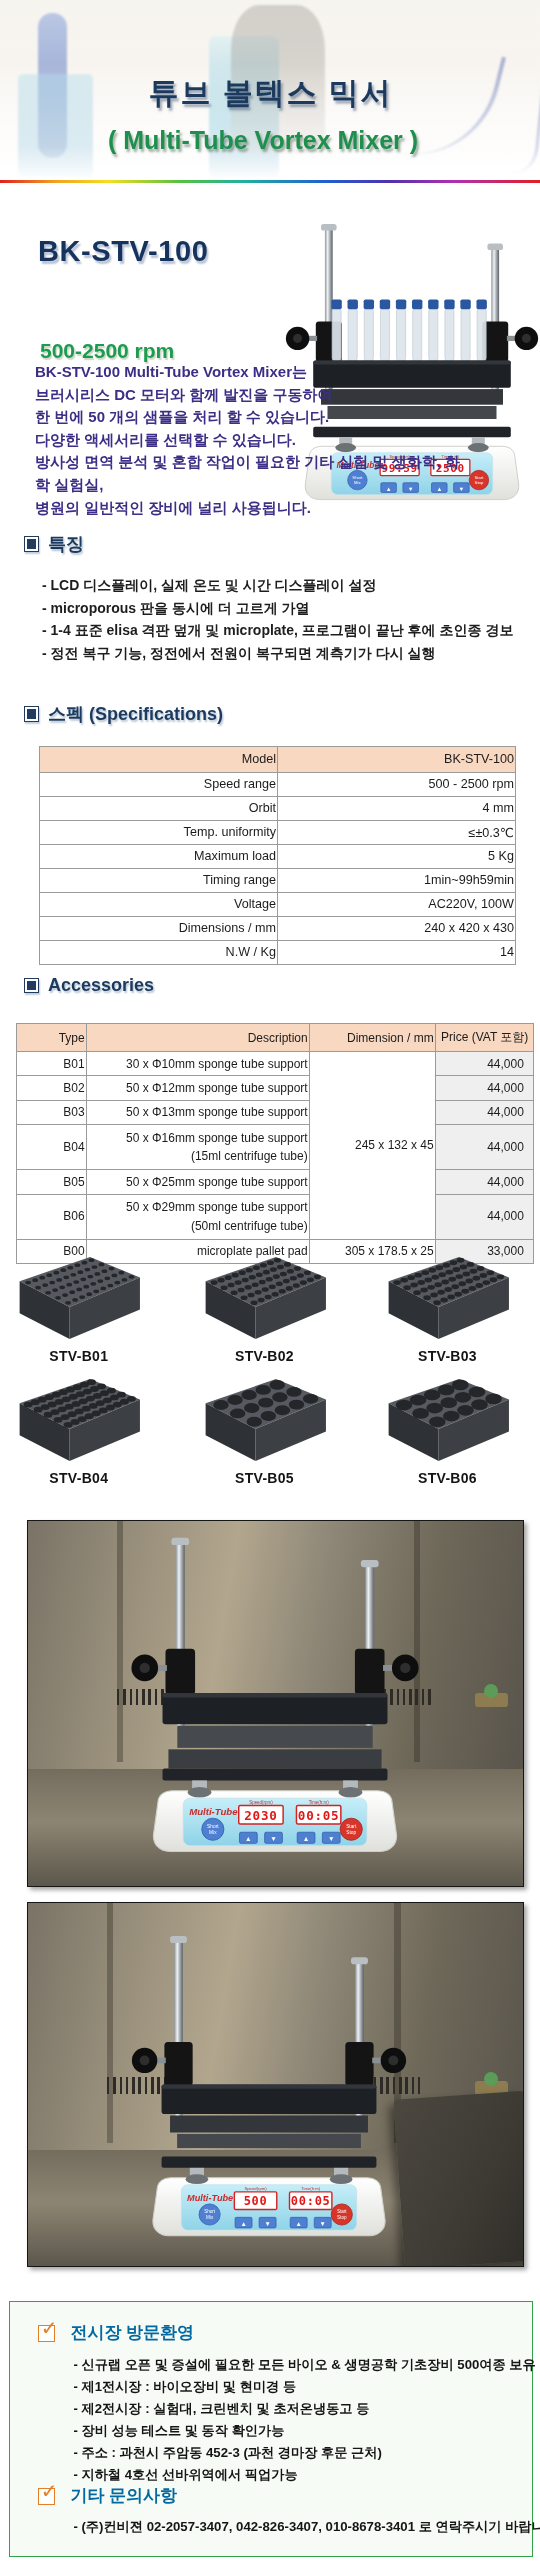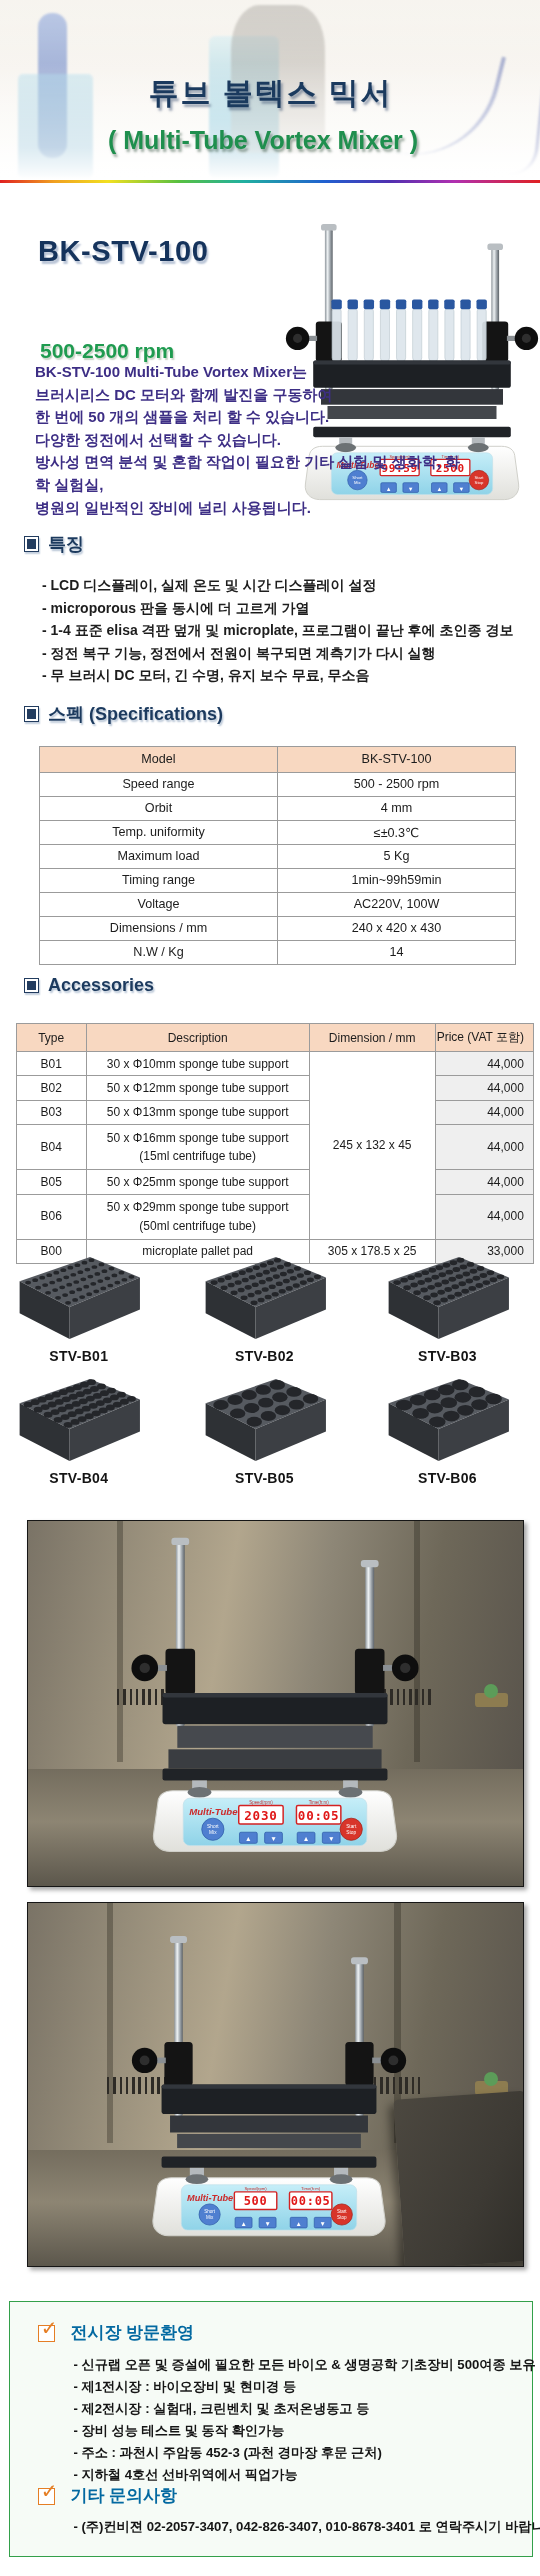--- a/index.html
+++ b/index.html
@@ -48,30 +48,30 @@
     box-shadow:1.3px 1.9px 1.3px #c3cedd;}
   .bullet::after{content:"";position:absolute;inset:1.9px;background:#223c5f;}
   .sec-title{font-size:18px;font-weight:800;color:#1c3a5e;text-shadow:1.3px 1.9px 1.9px #b5c3d4;}
 
   
   .features{position:absolute;left:42px;top:574px;list-style:none;margin:0;padding:0;}
   .features li{font-size:14px;line-height:22.6px;color:#1d1d1d;font-weight:600;}
 
   
   table{border-collapse:collapse;position:absolute;table-layout:fixed;}
-  td{border:0.6px solid #9b9b9b;text-align:center;color:#1c1c1c;overflow:hidden;}
+  td{border:0.6px solid #9b9b9b;text-align:right;color:#1c1c1c;overflow:hidden;}
   .spec-table{left:39px;top:746px;width:477px;font-size:12.6px;}
   .spec-table td{height:21px;}
   .spec-table tr.head td{height:22.6px;background:#f8d8c1;}
   .acc-table{left:15.7px;top:1023px;width:516px;font-size:12px;}
   .acc-table tr.head td{height:25px;background:#f8d8c1;}
   .acc-table td{height:21.4px;}
   .acc-table td.tall{height:42px;line-height:1.55;}
   .acc-table td.price{background:#efefef;text-align:right;padding-right:8.8px;}
-  .acc-table tr.head td.price{background:#f8d8c1;text-align:left;padding-right:0;}
+  .acc-table tr.head td.price{background:#f8d8c1;text-align:center;padding-right:0;}
 
   
   .sponge-cell{position:absolute;width:145px;text-align:center;}
   .sponge-svg{width:145px;height:96px;}
   .sponge-cap{margin-top:3.8px;font-size:14px;font-weight:700;color:#141414;letter-spacing:0.3px;}
 
   
   .photo{position:absolute;left:27px;width:495px;border:1.3px solid #161616;overflow:hidden;
     box-shadow:2.5px 3.1px 4.4px rgba(0,0,0,.35);
     background:linear-gradient(100deg,#7a7366 0%,#958c79 18%,#b2a68d 38%,#8e8777 55%,#6e6859 75%,#56514a 100%);}
@@ -195,35 +195,34 @@
   <rect x="264" y="398" width="24" height="15" rx="2" fill="#4f7fd0" stroke="#2d5ba8"></rect>
   <text x="164" y="410" font-size="9" fill="#fff" text-anchor="middle">▲</text>
   <text x="198" y="410" font-size="9" fill="#fff" text-anchor="middle">▼</text>
   <text x="242" y="410" font-size="9" fill="#fff" text-anchor="middle">▲</text>
   <text x="276" y="410" font-size="9" fill="#fff" text-anchor="middle">▼</text>
   </svg></div>
   <div class="desc">
     <p>BK-STV-100 Multi-Tube Vortex Mixer는</p>
     <p>브러시리스 DC 모터와 함께 발진을 구동하여</p>
     <p>한 번에 50 개의 샘플을 처리 할 수 있습니다.</p>
-    <p>다양한 정전에서 선택할 수 있습니다.</p>
+    <p>다양한 액세서리를 선택할 수 있습니다.</p>
     <p>방사성 면역 분석 및 혼합 작업이 필요한 기타 실험 및 생화학, 화학 실험실,</p>
     <p>병원의 일반적인 장비에 널리 사용됩니다.</p>
   </div>
 
   <div class="sec-head" style="top:532px">
     <span class="bullet"></span>
     <span class="sec-title">특징</span>
   </div>
   <ul class="features">
     <li>- LCD 디스플레이, 실제 온도 및 시간 디스플레이 설정</li>
     <li>- microporous 판을 동시에 더 고르게 가열</li>
     <li>- 1-4 표준 elisa 격판 덮개 및 microplate, 프로그램이 끝난 후에 초인종 경보</li>
     <li>- 정전 복구 기능, 정전에서 전원이 복구되면 계측기가 다시 실행</li>
-    <li>- 무 브러시 DC 모터, 긴 수명, 유지 보수 무료, 무소음</li>
   </ul>
 
   <div class="sec-head" style="top:702px">
     <span class="bullet"></span>
     <span class="sec-title">스펙 (Specifications)</span>
   </div>
   <table class="spec-table">
     <colgroup>
         <col style="width:50%">
         <col>

